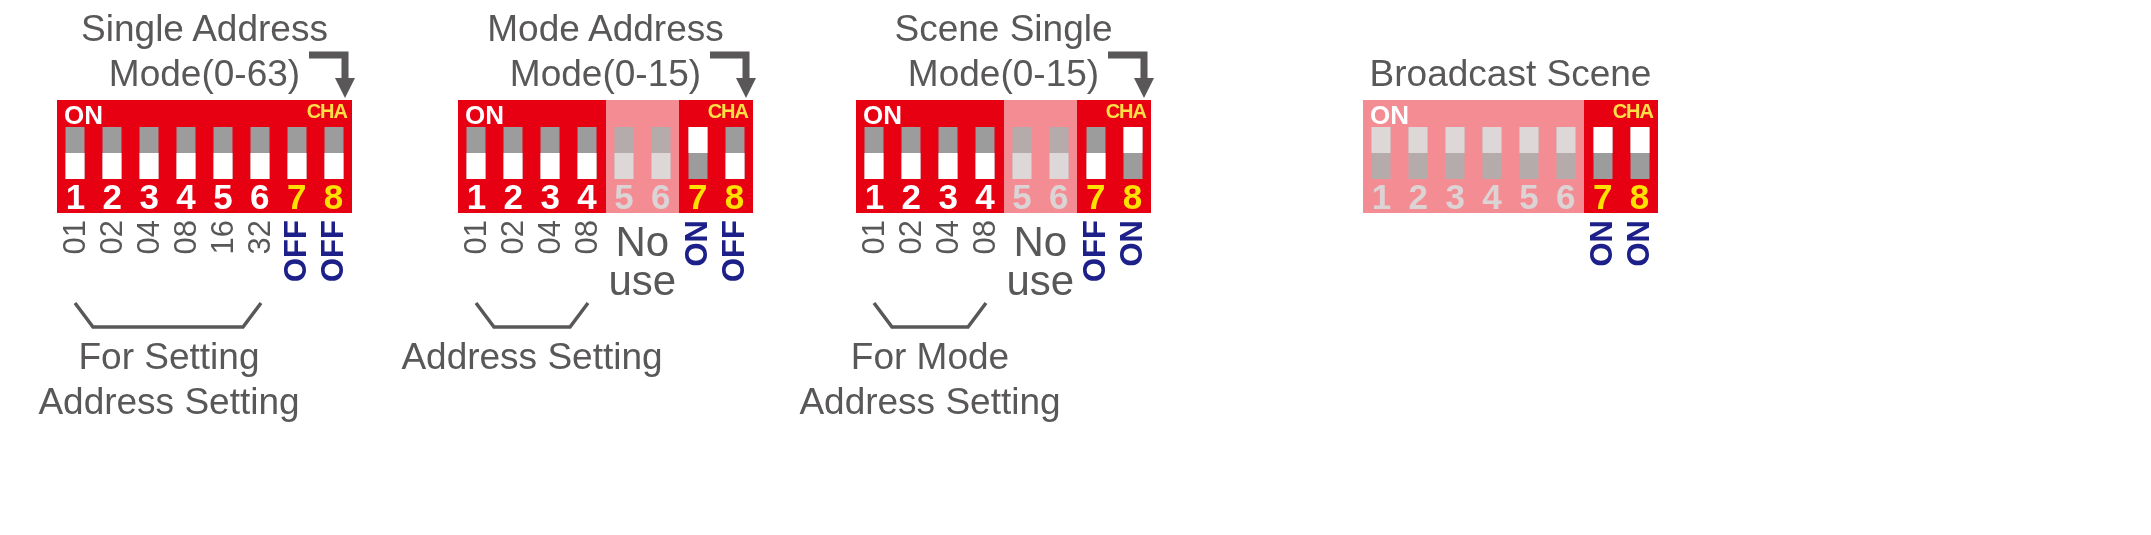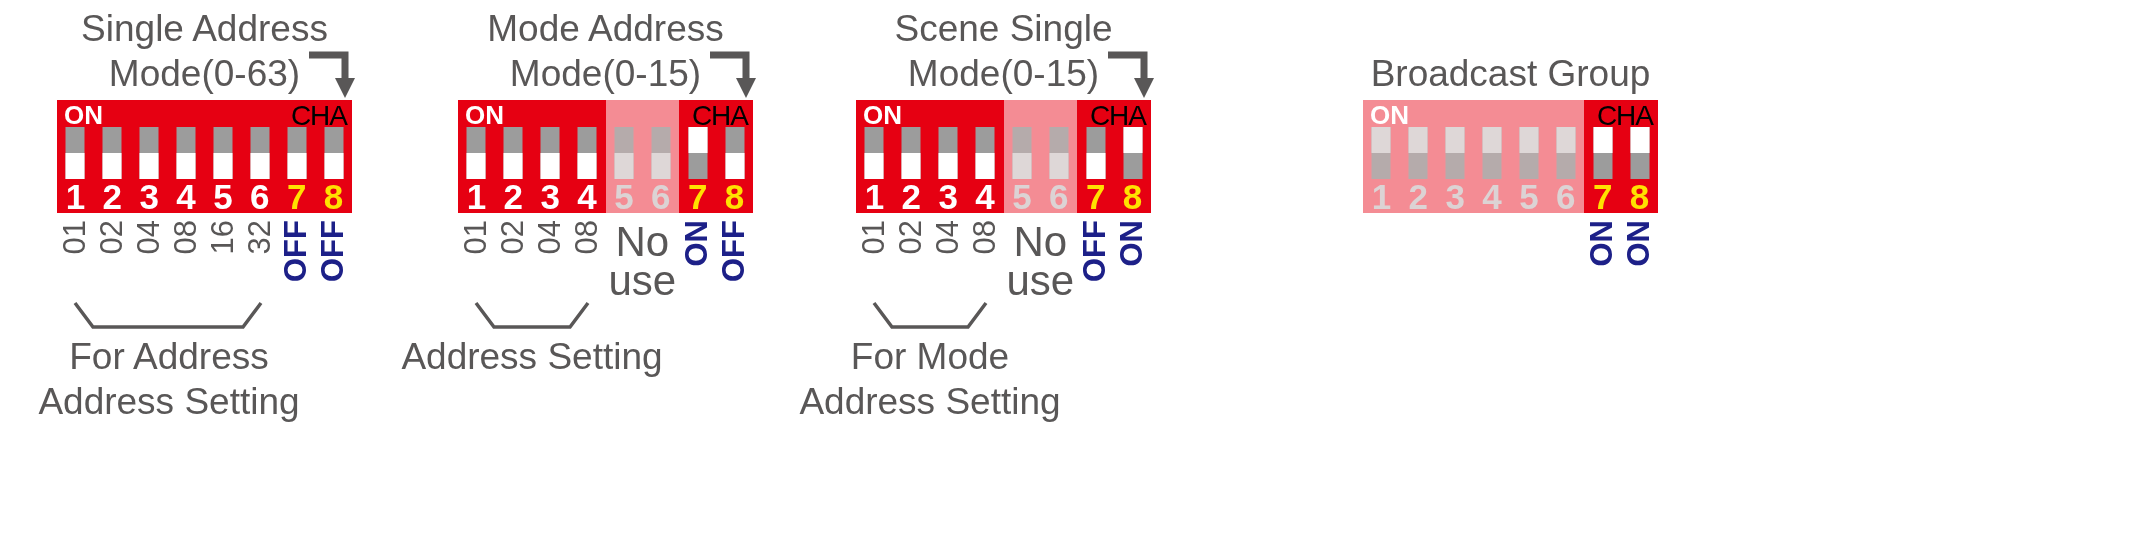--- a/index.html
+++ b/index.html
@@ -18,21 +18,21 @@
   .title{position:absolute;left:-70px;right:-70px;top:6px;text-align:center;
          font-size:37px;line-height:45px;color:var(--text_gray);}
   .title.single-title{top:51px;}
 
   .arrow{position:absolute;left:252px;top:48px;}
   .arrow path{fill:none;stroke:var(--text_gray);stroke-width:7;}
   .arrow polygon{fill:var(--text_gray);}
 
   .dip{position:absolute;left:0;top:100px;width:295px;height:113px;background:var(--red);}
   .onlbl{position:absolute;left:7px;top:0px;font-size:26px;font-weight:bold;color:#fff;z-index:3;}
-  .chalbl{position:absolute;right:5px;top:0px;font-size:28px;font-weight:normal;color:#000000;z-index:3;letter-spacing:-1px;}
+  .chalbl{position:absolute;right:5px;top:0px;font-size:20px;font-weight:bold;color:#fde047;z-index:3;letter-spacing:-1px;}
   .overlay{position:absolute;top:0;height:113px;background:var(--overlay);z-index:1;}
   .switches{position:absolute;left:0;top:0;width:295px;height:113px;display:flex;z-index:2;}
   .sw{flex:0 0 36.875px;position:relative;}
   .track{position:absolute;left:50%;transform:translateX(-50%);top:27px;width:19px;height:52px;background:var(--switch_track);}
   .handle{position:absolute;left:0;width:19px;height:26px;background:var(--switch_handle);}
   .sw.down .handle{bottom:0;}
   .sw.up .handle{top:0;}
   .num{position:absolute;left:0;right:0;top:80px;text-align:center;font-size:35px;line-height:33px;font-weight:bold;color:#ffffff;}
   .sw.ch .num{color:var(--yellow);}
   .sw.faded .track{background:var(--faded_track);}
@@ -144,21 +144,21 @@
           <span class="vtext blue">OFF</span>
         </div>
         <div class="vcell" style="left: 258.125px; width: 36.875px;">
           <span class="vtext blue">OFF</span>
         </div>
       </div>
     <svg class="bracket" style="left:14px" width="194" height="30" viewBox="0 0 194 30">
       <polyline points="4,3 22,27 172,27 190,3"></polyline>
     </svg>
     <div class="caption" style="left:-58px">
-      <div>For Address</div>
+      <div>For Setting</div>
       <div>Address Setting</div>
     </div>
   </section>
 
   <section class="panel p2">
     <div class="title">
       <div class="tline">Mode Address</div>
       <div class="tline">Mode(0-15)</div>
     </div>
     <svg class="arrow" width="70" height="54" viewBox="0 0 70 54">
@@ -344,21 +344,21 @@
       <polyline points="4,3 22,27 98,27 116,3"></polyline>
     </svg>
     <div class="caption" style="left:-96px">
       <div>For Mode</div>
       <div>Address Setting</div>
     </div>
   </section>
 
   <section class="panel p4">
     <div class="title single-title">
-      <div class="tline">Broadcast Group</div>
+      <div class="tline">Broadcast Scene</div>
     </div>
     <div class="dip">
       <span class="onlbl">ON</span>
       <span class="chalbl">CHA</span>
       <div class="switches">
           <div class="sw up faded">
             <div class="track">
               <div class="handle"></div>
             </div>
             <div class="num">1</div>

